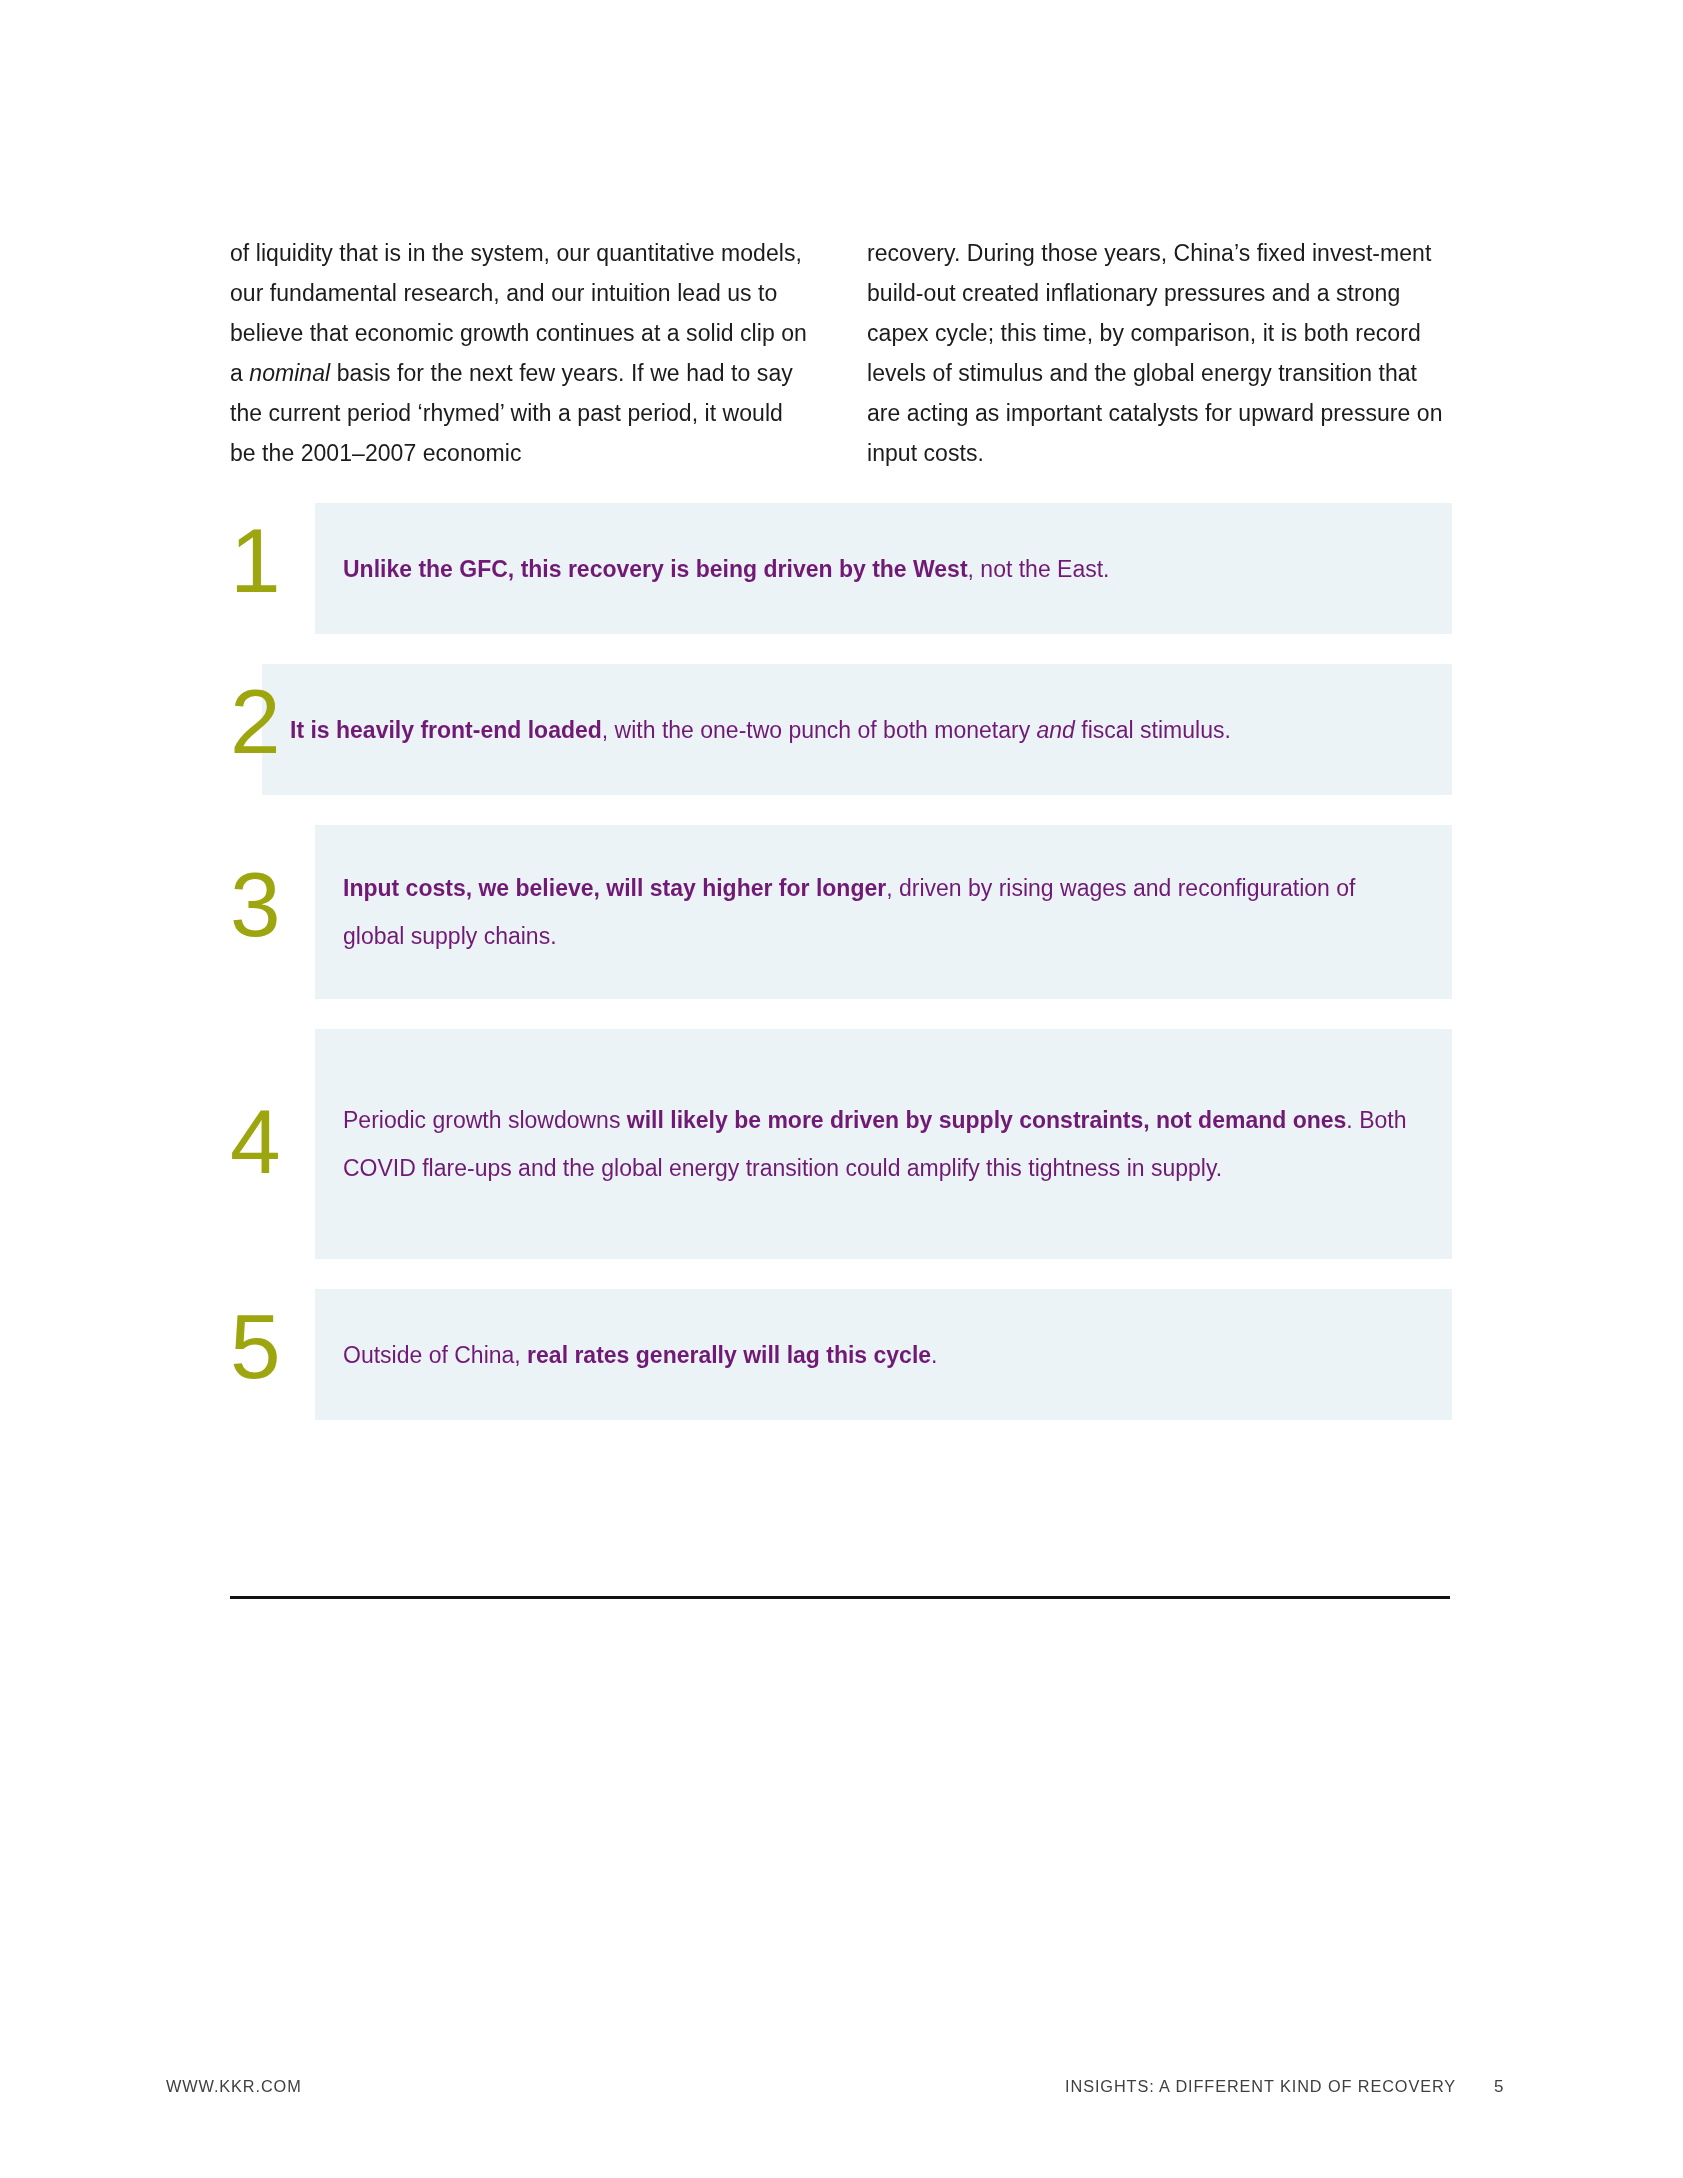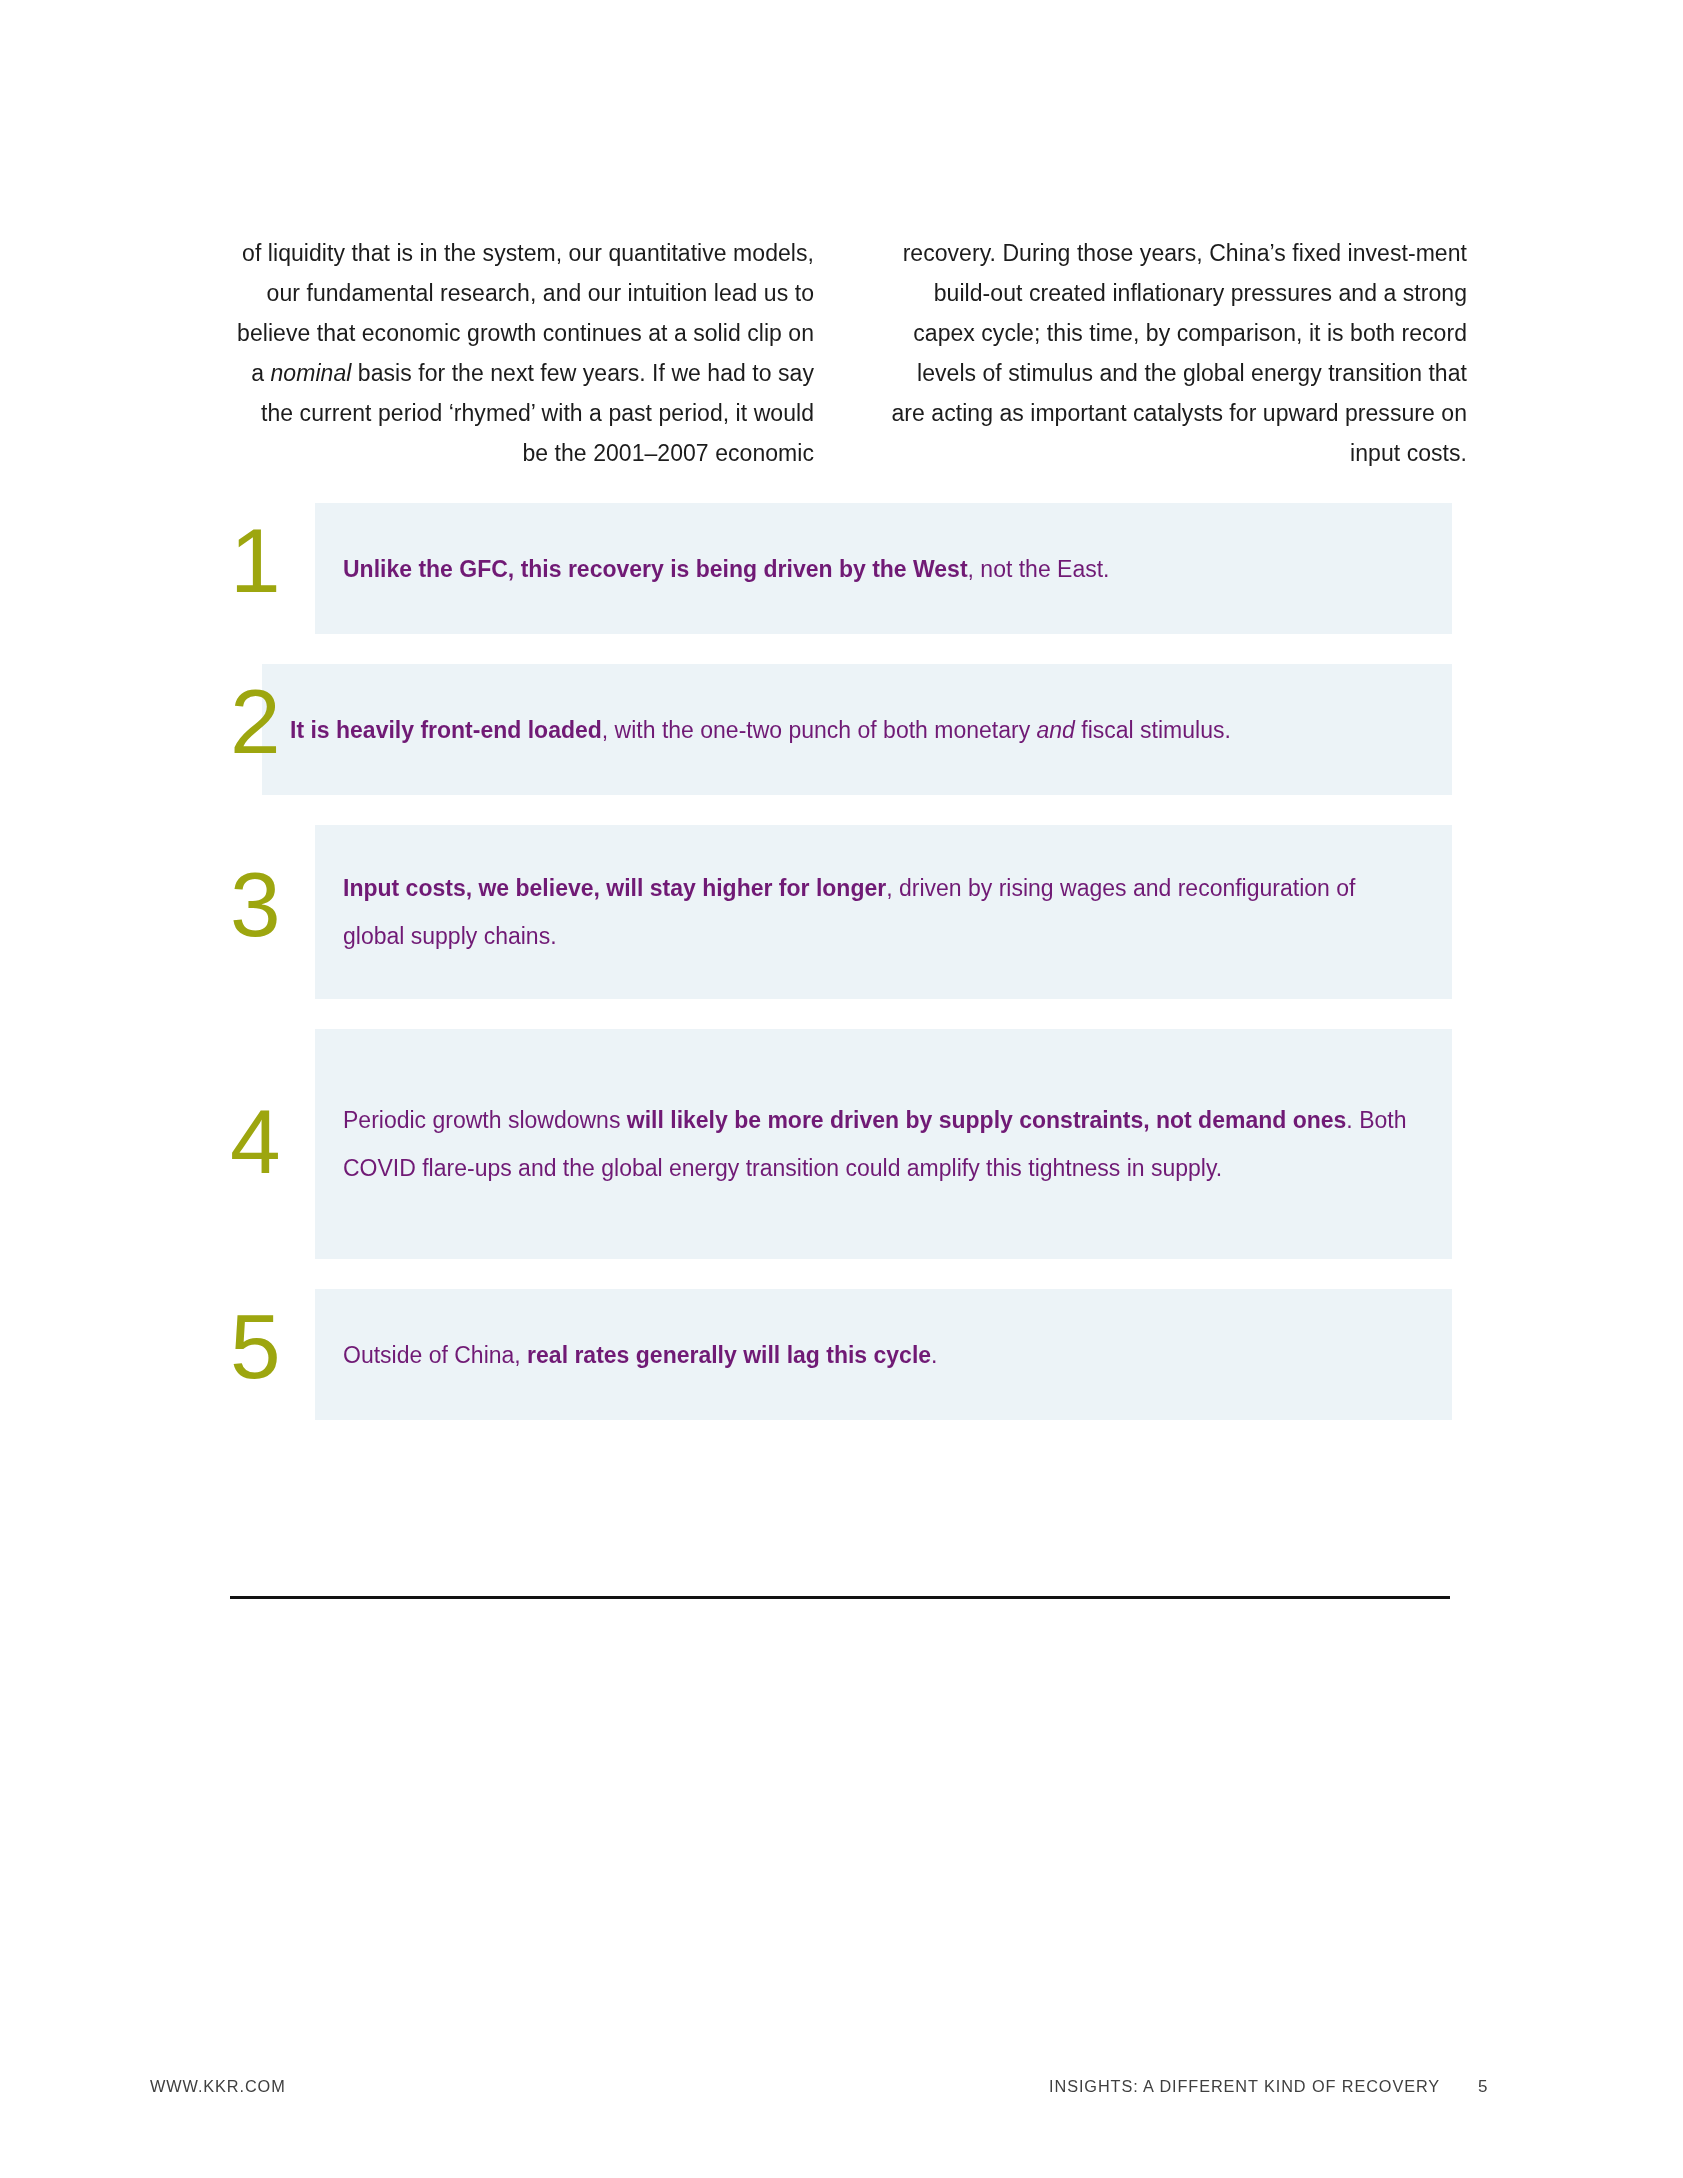--- a/index.html
+++ b/index.html
@@ -19,22 +19,21 @@
     color: #1a1a1a;
     overflow: hidden;
   }
 
   
   .two-col {
     position: absolute;
     left: 230px;
     width: 1222px;
     display: flex;
-    gap: 16px;
-    text-align: right;
+    gap: 0px;
   }
   .col {
     width: 584px;
     flex: 0 0 584px;
   }
   .col.right {
     margin-left: 53px;
   }
   .body-text {
     font-size: 23px;
@@ -124,21 +123,21 @@
     height: 3px;
     background: #111111;
   }
 
   
   #closing-block { top: 1695px; }
 
   
   .footer {
     position: absolute;
-    left: 0;
+    left: 16px;
     top: 2077px;
     width: 1638px;
     height: 30px;
   }
   .footer-left {
     position: absolute;
     left: 150px;
     top: 0;
     font-size: 16.3px;
     letter-spacing: 0.9px;

